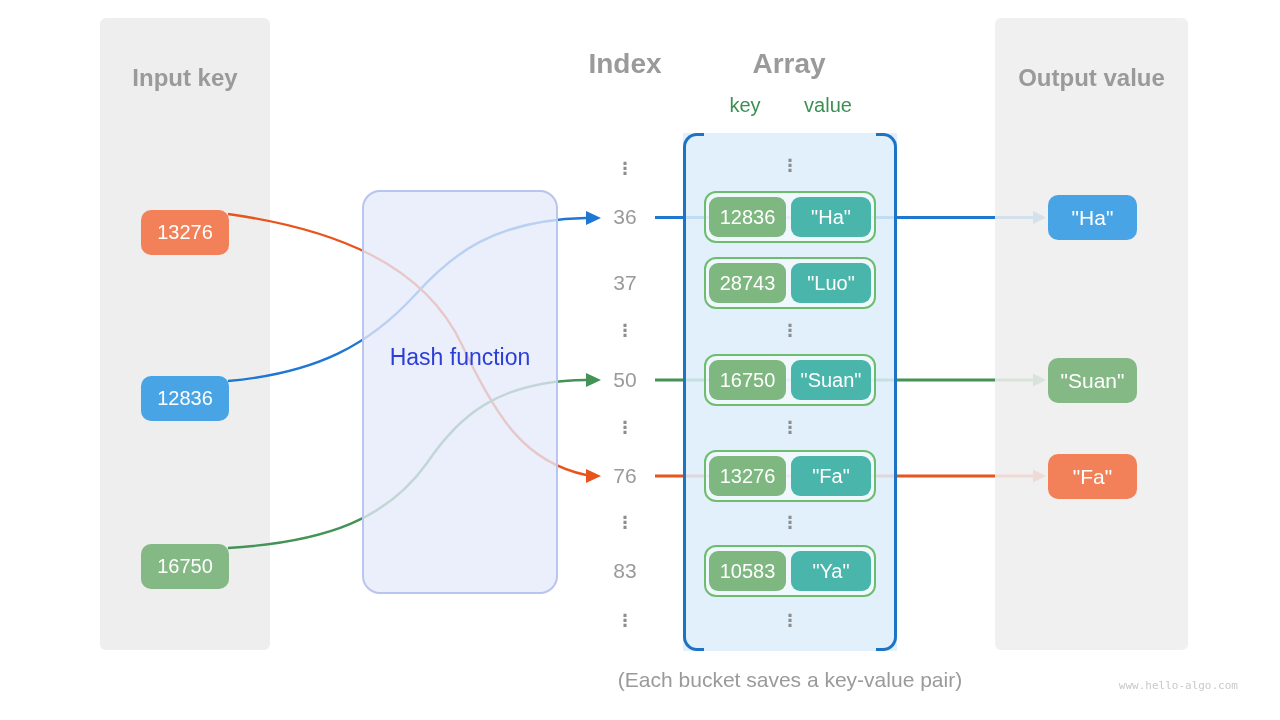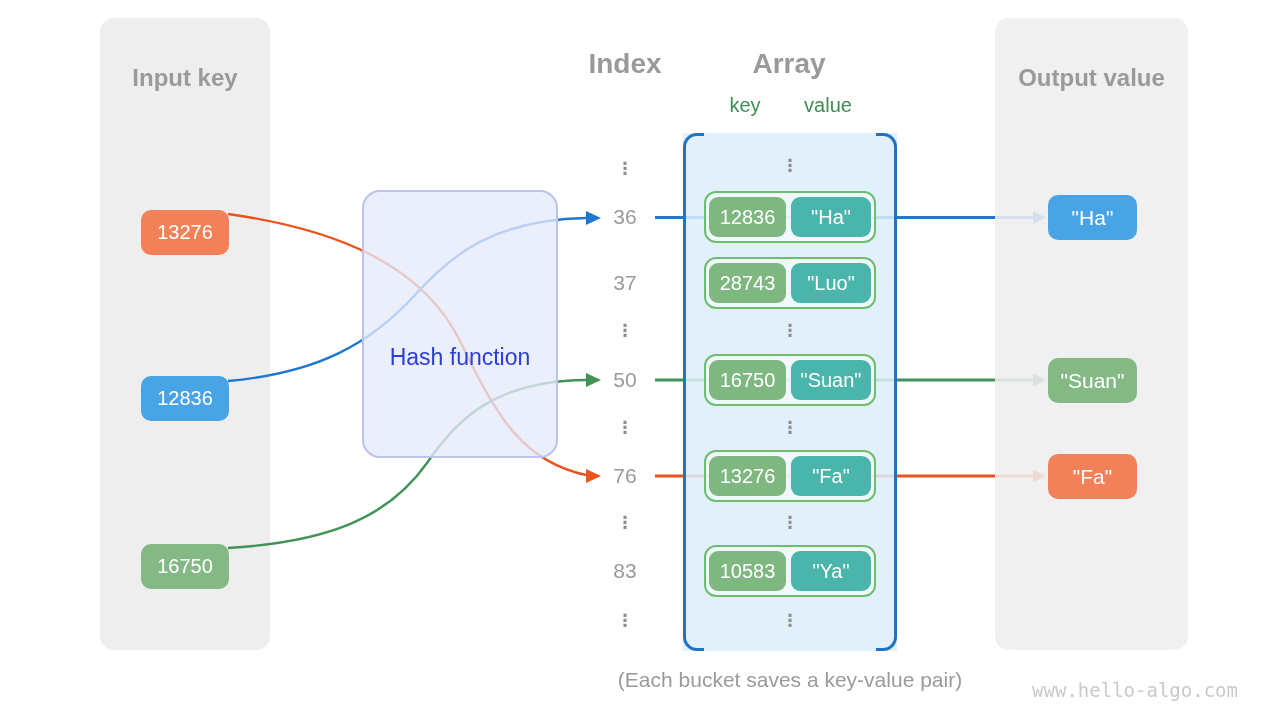--- a/index.html
+++ b/index.html
@@ -6,21 +6,21 @@
   html, body { background: #ffffff; }
   .canvas {
     position: relative;
     width: 1280px; height: 720px;
     background: #ffffff;
     overflow: hidden;
     font-family: "Liberation Sans", sans-serif;
   }
 
   
-  .panel { position: absolute; border-radius: 14px; padding-left: 32px; }
+  .panel { position: absolute; border-radius: 6px; padding-left: 32px; }
   .input-panel  { left: 100px; top: 18px; width: 170px; height: 632px; background: #EEEEEF; z-index: 0; }
   .output-panel { left: 995px; top: 18px; width: 193px; height: 632px; background: rgba(238,238,239,0.88); z-index: 6; }
   .panel-title {
     position: absolute; top: 46px; left: 0; width: 100%;
     text-align: center; font-size: 24px; font-weight: bold; color: #9A9A9A;
   }
 
   
   .vbox {
     position: absolute; height: 45px; border-radius: 10px;
@@ -31,21 +31,21 @@
   .output-panel .vbox { left: 53px; width: 89px; font-size: 21px; }
   .box-orange { background: #F2815A; }
   .box-blue   { background: #49A4E6; }
   .box-green  { background: #84B985; }
 
   
   .wires { position: absolute; left: 0; top: 0; z-index: 2; pointer-events: none; }
 
   
   .hash-box {
-    position: absolute; left: 362px; top: 190px; width: 196px; height: 268px;
+    position: absolute; left: 362px; top: 190px; width: 196px; height: 404px;
     border-radius: 18px;
     background: rgba(229,233,250,0.78);
     border: 2px solid #B9C4EF;
     z-index: 6;
   }
   .hash-title {
     position: absolute; top: 152px; width: 100%;
     text-align: center; font-size: 23px; color: #2B3FD6;
   }
   .hash-formula {
@@ -104,21 +104,21 @@
   .cell-value { width: 80px; background: #49B5AB; }
   .arr-dots { left: 0; width: 214px; }
 
   
   .caption {
     position: absolute; left: 537px; top: 668px; width: 506px;
     text-align: center; font-size: 21px; color: #9A9A9A; z-index: 1;
   }
   .watermark {
     position: absolute; left: 1030px; top: 679px; width: 208px;
-    text-align: right; font-size: 19px; color: #C9C9C9;
+    text-align: right; font-size: 11px; color: #C9C9C9;
     font-family: "DejaVu Sans Mono", monospace; z-index: 1;
   }
 </style>
 </head>
 <body>
 
 <div class="canvas">
 
   <div class="panel input-panel">
     <div class="panel-title">Input key</div>

